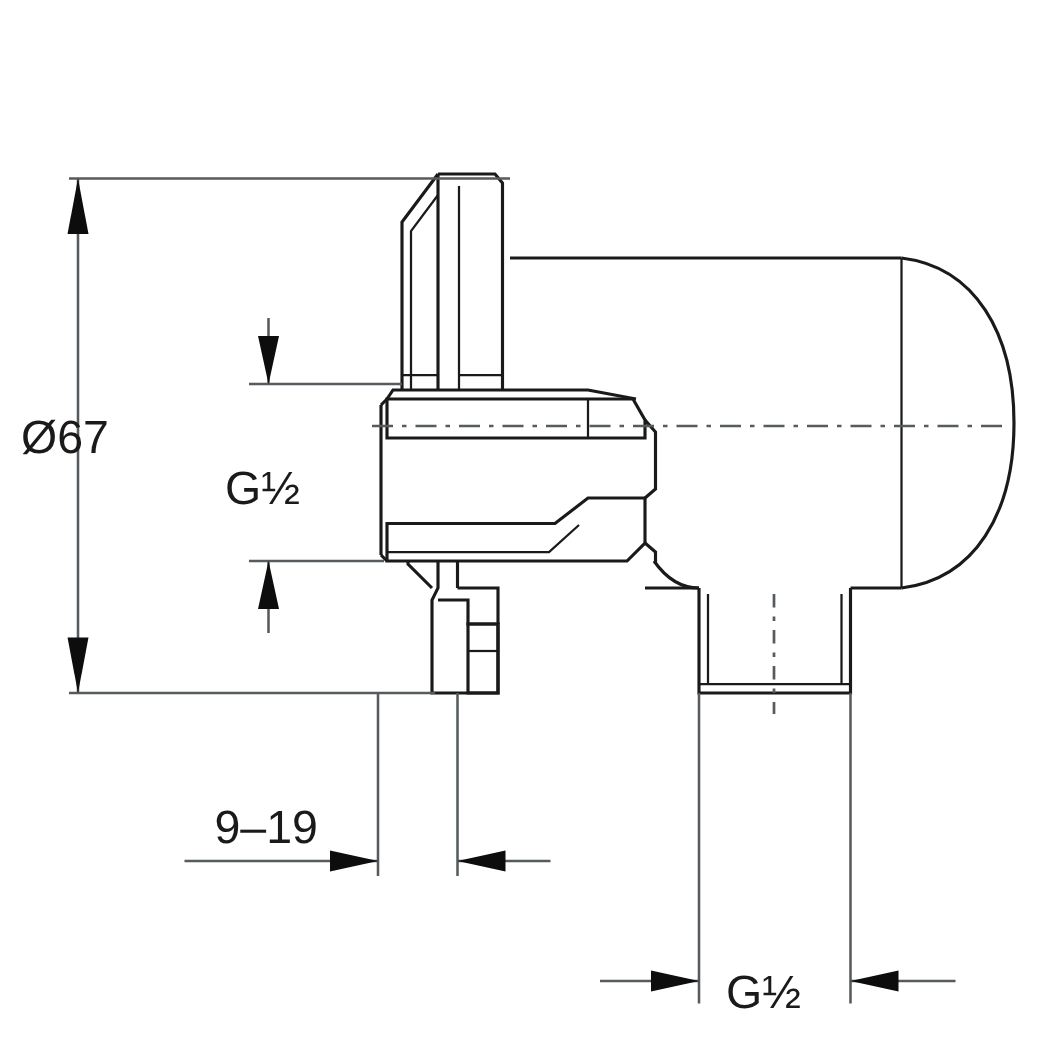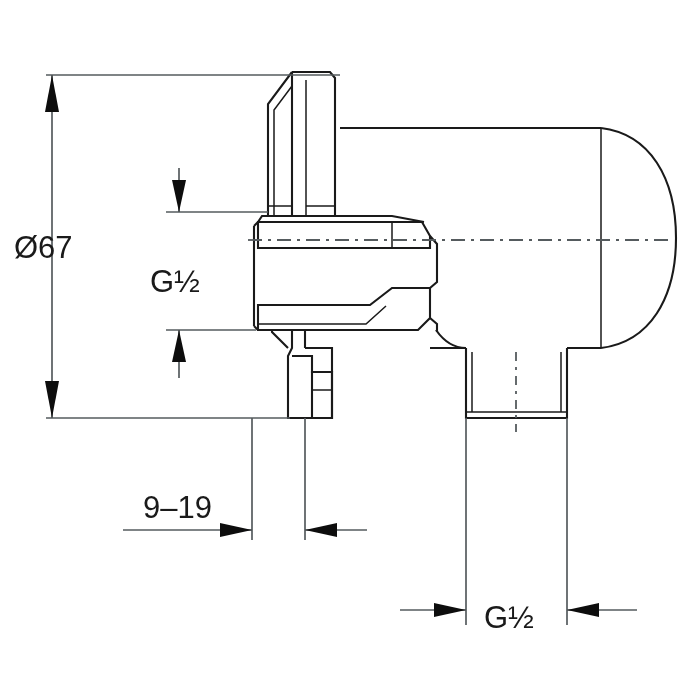--- a/index.html
+++ b/index.html
@@ -11,20 +11,21 @@
     width: 700px;
     height: 700px;
     font-family: "Liberation Sans", sans-serif;
     overflow: hidden;
   }
   #drawing-root {
     position: relative;
     width: 700px;
     height: 556px;
     background: #ffffff;
+    margin-top: 44px;
   }
   svg.drawing {
     display: block;
     width: 700px;
     height: 700px;
   }
   .dim-text {
     font-family: "Liberation Sans", sans-serif;
     font-size: 31px;
     fill: #1a1a1a;

